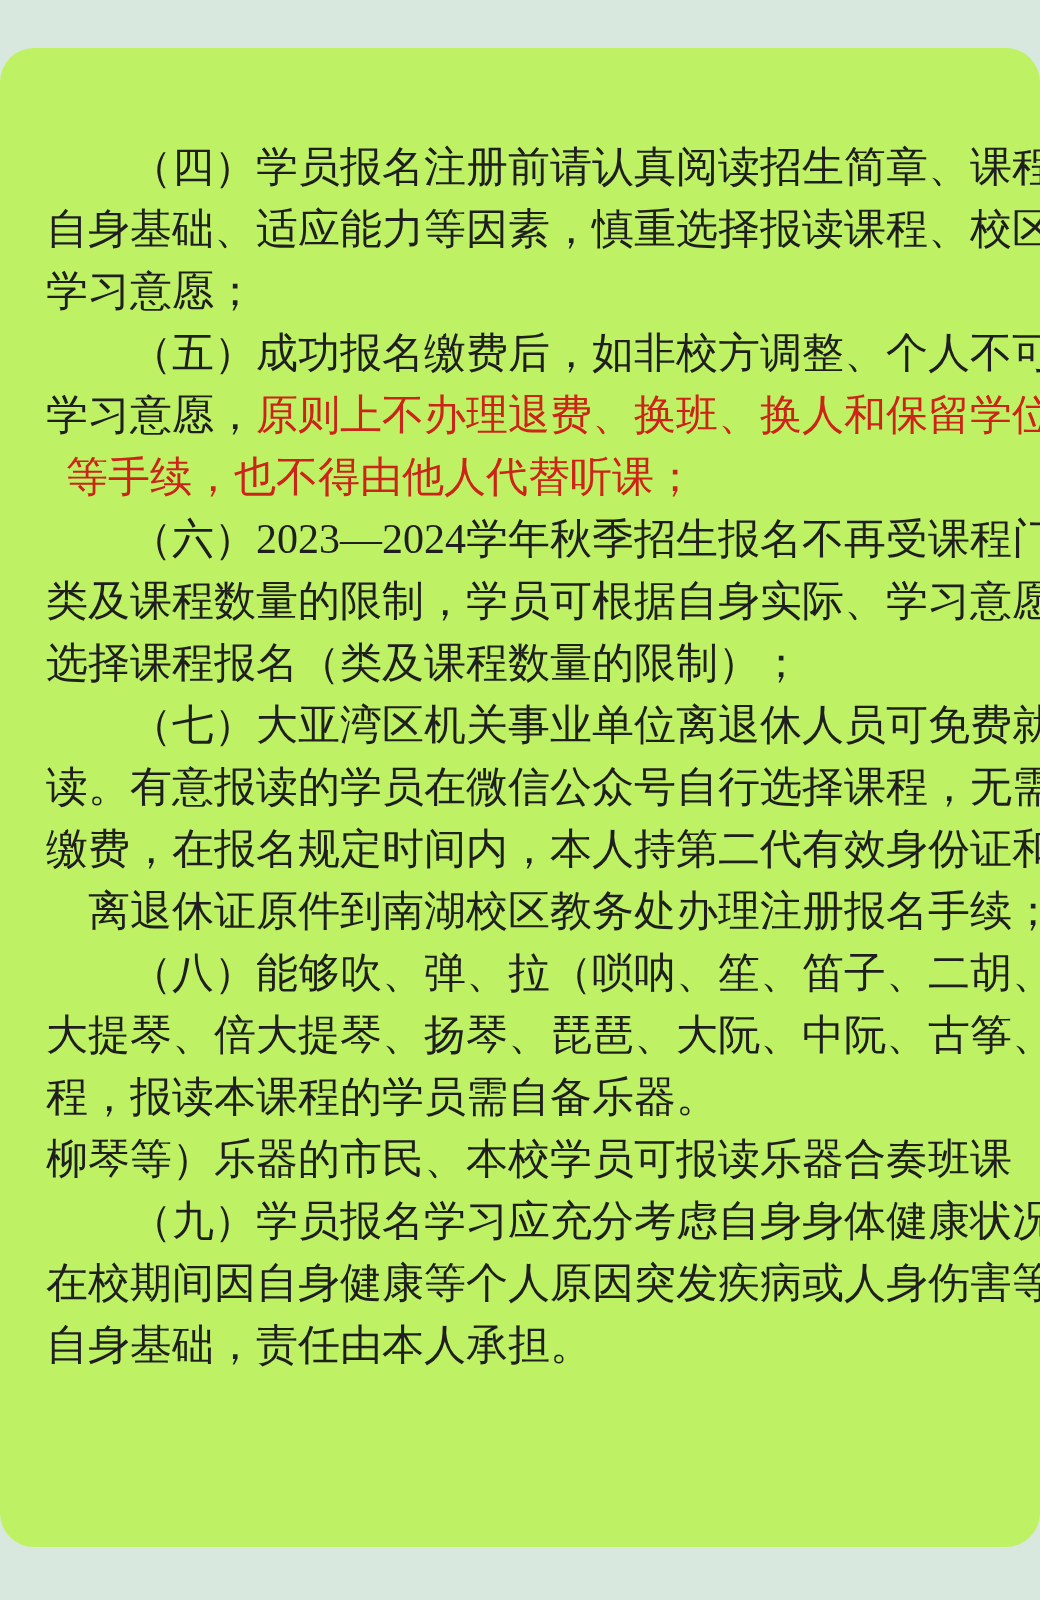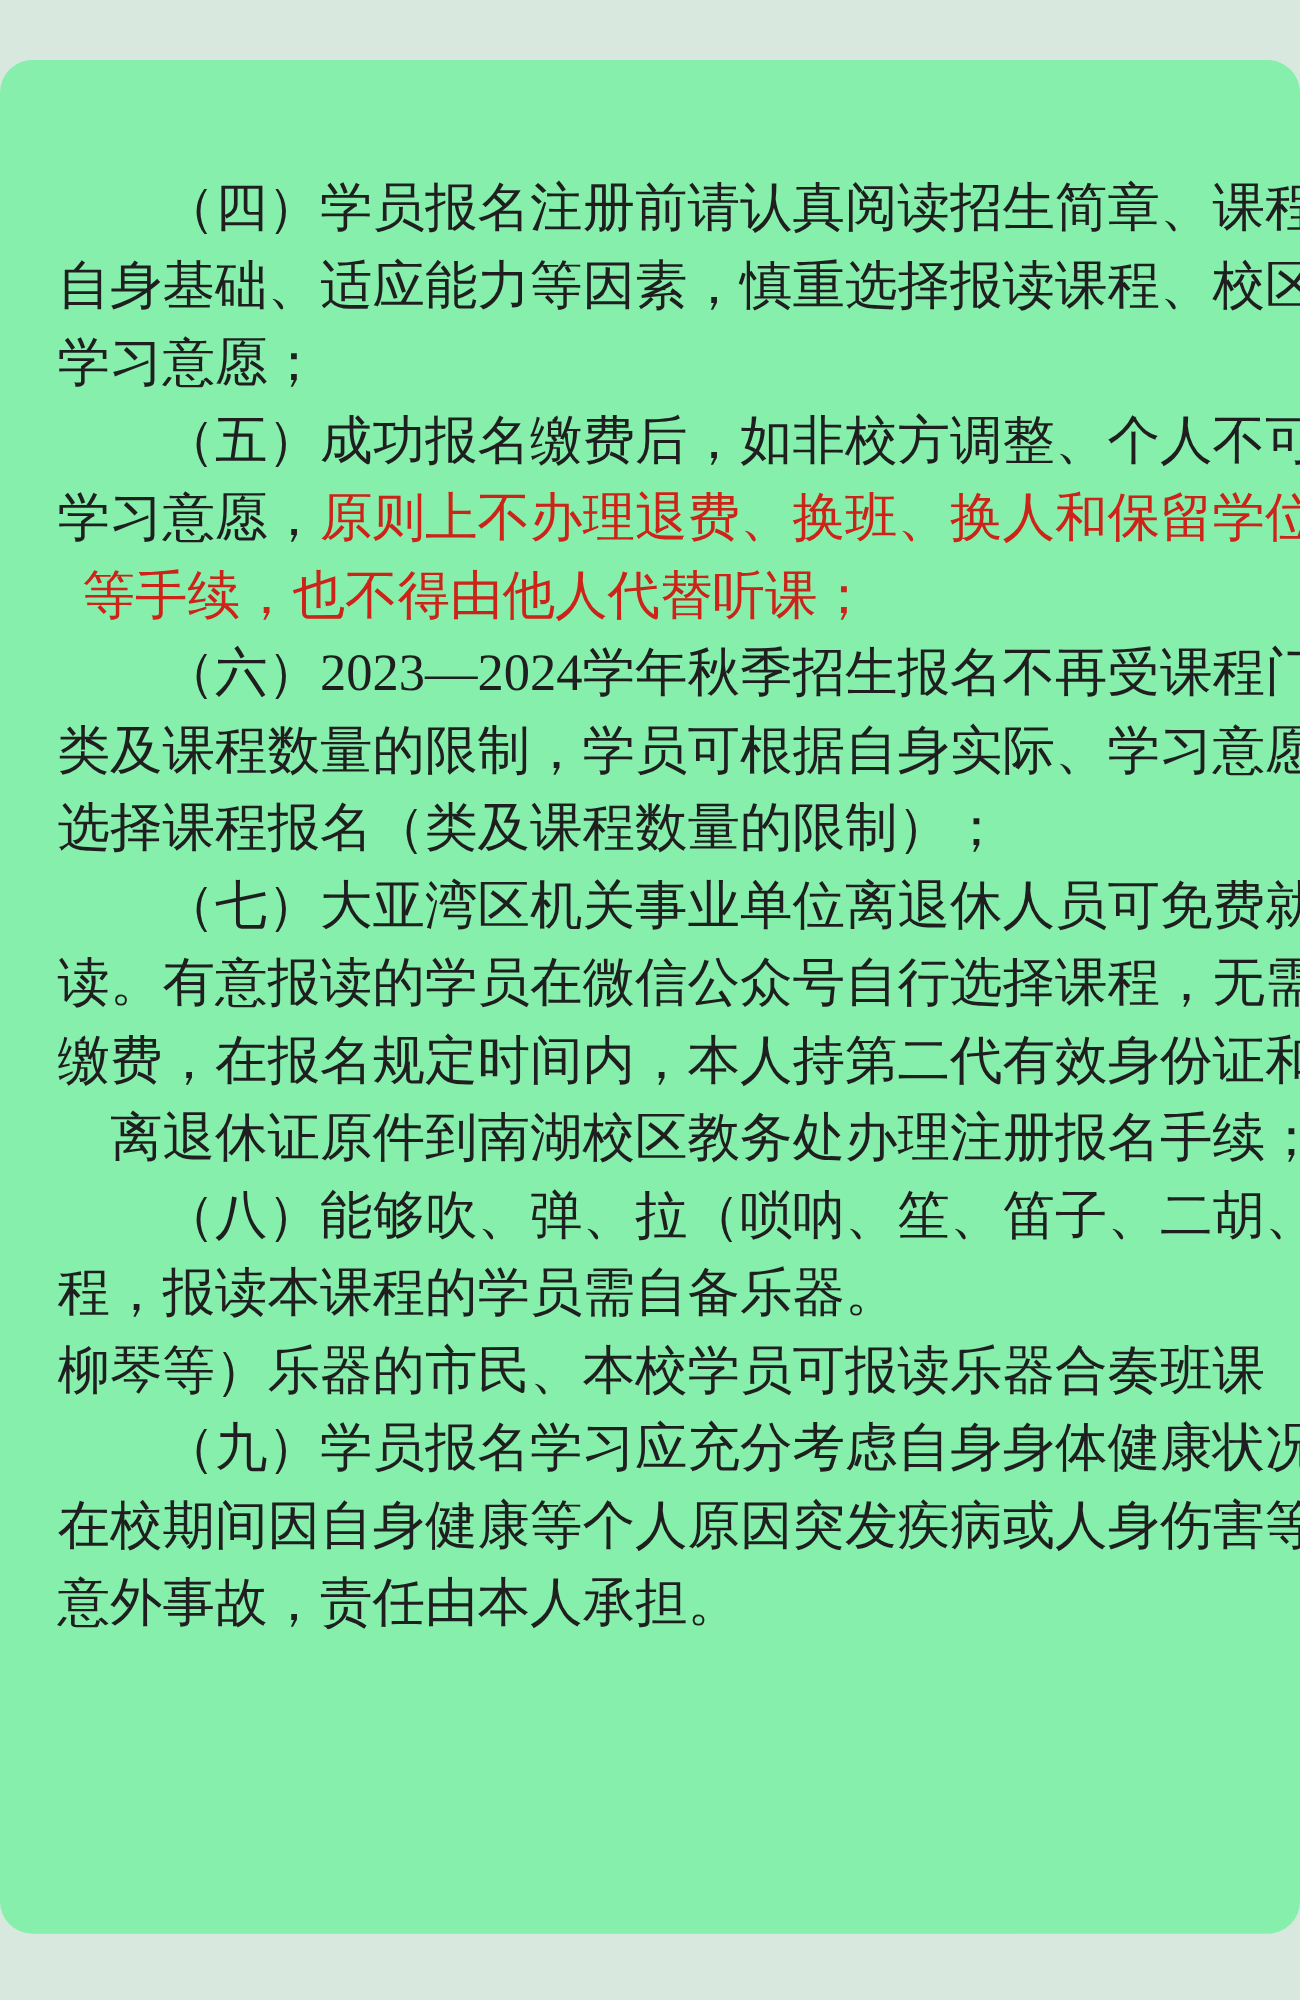--- a/index.html
+++ b/index.html
@@ -44,36 +44,37 @@
   .text-line.indent {
     text-indent: 2em;
   }
   .seg { color: inherit; }
   .seg.red {  }
 </style>
 </head>
 <body style="background: rgb(216, 232, 222);">
 
 <div class="page">
-  <div class="card" style="background: #86efac; border-radius: 26px;">
+  <div class="card" style="background: #bef264;">
     <div class="notice-body">
         <div class="text-line indent"><span class="seg" style="color: rgb(31, 31, 31);">（四）学员报名注册前请认真阅读招生简章、课程</span></div>
         <div class="text-line"><span class="seg" style="color: rgb(31, 31, 31);">自身基础、适应能力等因素，慎重选择报读课程、校区、</span></div>
         <div class="text-line"><span class="seg" style="color: rgb(31, 31, 31);">学习意愿；</span></div>
         <div class="text-line indent"><span class="seg" style="color: rgb(31, 31, 31);">（五）成功报名缴费后，如非校方调整、个人不可</span></div>
         <div class="text-line"><span class="seg" style="color: rgb(31, 31, 31);">学习意愿，</span><span class="seg red" style="color: rgb(204, 36, 24);">原则上不办理退费、换班、换人和保留学位</span></div>
         <div class="text-line"><span class="seg red" style="color: rgb(204, 36, 24); margin-left: 20px;">等手续，也不得由他人代替听课；</span></div>
         <div class="text-line indent"><span class="seg" style="color: rgb(31, 31, 31);">（六）2023—2024学年秋季招生报名不再受课程门</span></div>
         <div class="text-line"><span class="seg" style="color: rgb(31, 31, 31);">类及课程数量的限制，学员可根据自身实际、学习意愿</span></div>
         <div class="text-line"><span class="seg" style="color: rgb(31, 31, 31);">选择课程报名（类及课程数量的限制）；</span></div>
         <div class="text-line indent"><span class="seg" style="color: rgb(31, 31, 31);">（七）大亚湾区机关事业单位离退休人员可免费就</span></div>
         <div class="text-line"><span class="seg" style="color: rgb(31, 31, 31);">读。有意报读的学员在微信公众号自行选择课程，无需</span></div>
         <div class="text-line"><span class="seg" style="color: rgb(31, 31, 31);">缴费，在报名规定时间内，本人持第二代有效身份证和</span></div>
         <div class="text-line"><span class="seg" style="color: rgb(31, 31, 31); margin-left: 42px;">离退休证原件到南湖校区教务处办理注册报名手续；</span></div>
         <div class="text-line indent"><span class="seg" style="color: rgb(31, 31, 31);">（八）能够吹、弹、拉（唢呐、笙、笛子、二胡、</span></div>
+        <div class="text-line"><span class="seg" style="color: rgb(31, 31, 31);">大提琴、倍大提琴、扬琴、琵琶、大阮、中阮、古筝、</span></div>
         <div class="text-line"><span class="seg" style="color: rgb(31, 31, 31);">程，报读本课程的学员需自备乐器。</span></div>
         <div class="text-line"><span class="seg" style="color: rgb(31, 31, 31);">柳琴等）乐器的市民、本校学员可报读乐器合奏班课</span></div>
         <div class="text-line indent"><span class="seg" style="color: rgb(31, 31, 31);">（九）学员报名学习应充分考虑自身身体健康状况，</span></div>
         <div class="text-line"><span class="seg" style="color: rgb(31, 31, 31);">在校期间因自身健康等个人原因突发疾病或人身伤害等</span></div>
-        <div class="text-line"><span class="seg" style="color: rgb(31, 31, 31);">意外事故，责任由本人承担。</span></div>
+        <div class="text-line"><span class="seg" style="color: rgb(31, 31, 31);">自身基础，责任由本人承担。</span></div>
       </div>
   </div>
 </div>
 
 </body></html>

